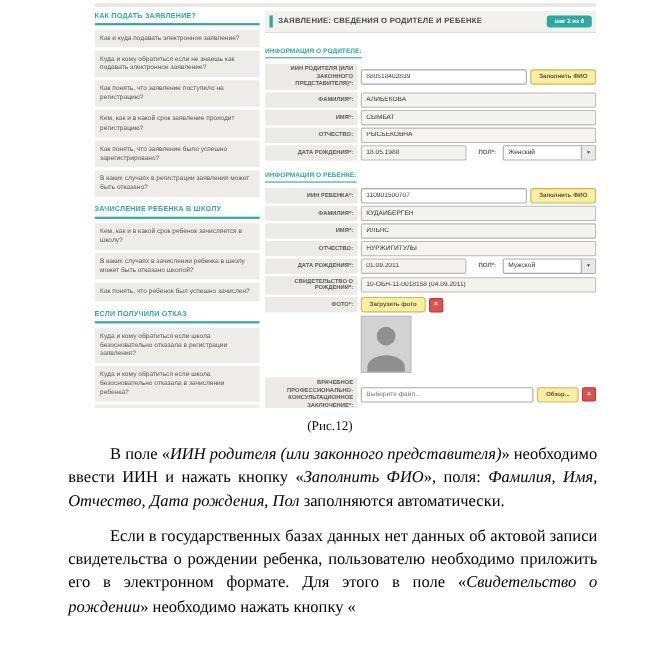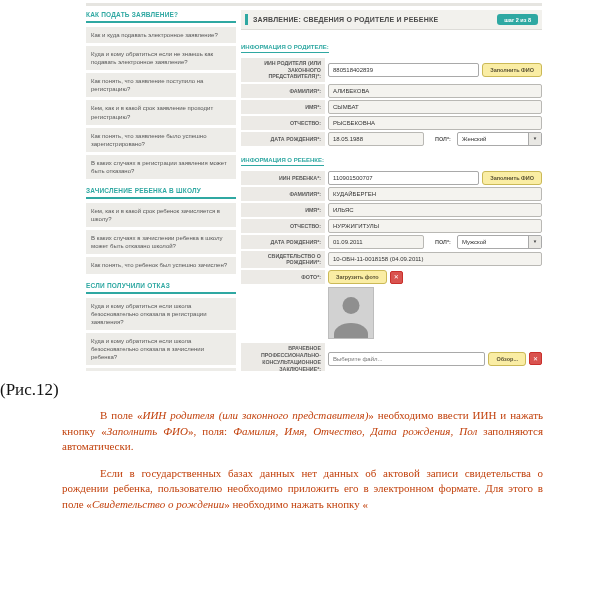--- a/index.html
+++ b/index.html
@@ -56,25 +56,25 @@
 
   .avatar-row { margin:3px 0 4px 87px; }
   .avatar { width:46px; height:52px; background:#d2d2d2; border:1px solid #bdbdbd;
             position:relative; overflow:hidden; }
   .avatar .head { position:absolute; top:9px; left:50%; transform:translateX(-50%);
                   width:17px; height:17px; border-radius:50%; background:#8f8f8f; }
   .avatar .shoulders { position:absolute; bottom:-7px; left:50%; transform:translateX(-50%);
                        width:34px; height:22px; border-radius:50% 50% 0 0; background:#8f8f8f; }
 
   
-  .caption { text-align:left; font-family:"Liberation Serif", serif; font-size:17px;
-             color:#111; margin:9px 0 8px; }
+  .caption { text-align:center; font-family:"Liberation Serif", serif; font-size:12px;
+             color:#111; margin:9px 12px 8px; }
   .doc-text { margin:0 57px 0 62px; }
-  .doc-text p { font-family:"Liberation Serif", serif; font-size:11px; line-height:1.42;
-                text-align:justify; text-indent:38px; color:#c2410c; margin-bottom:11px; }
+  .doc-text p { font-family:"Liberation Serif", serif; font-size:15px; line-height:1.42;
+                text-align:justify; text-indent:38px; color:#000000; margin-bottom:11px; }
   .doc-text p span.it { font-style:italic; }
 </style>
 </head>
 <body>
 
 <div class="page">
 
   <div class="figure">
 
     <aside class="sidebar" id="sidebar">

